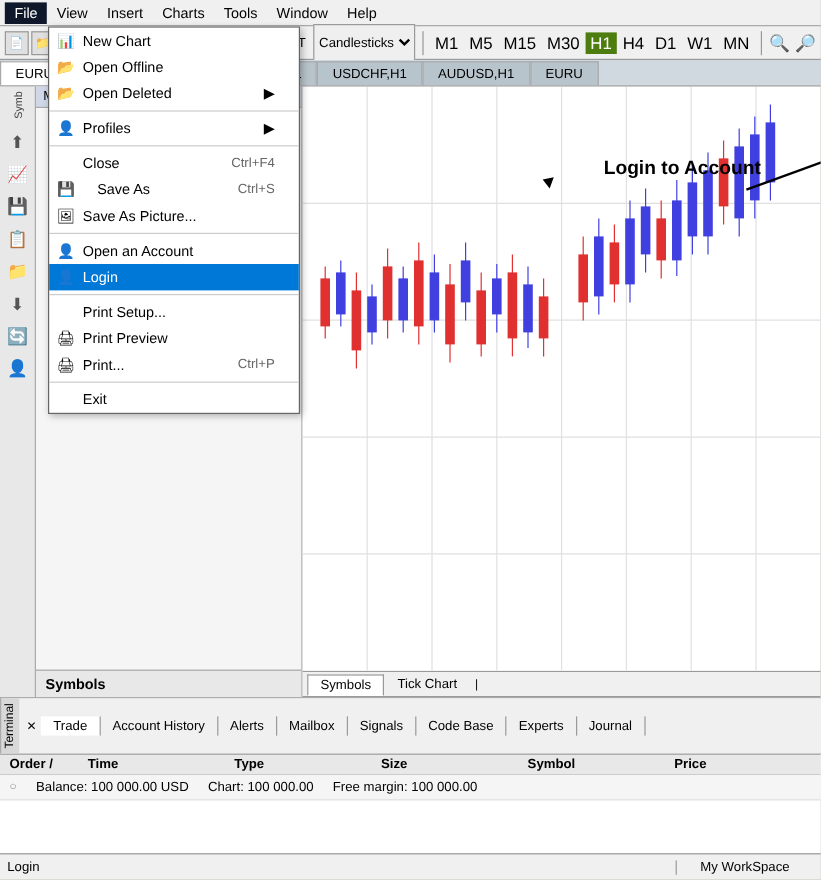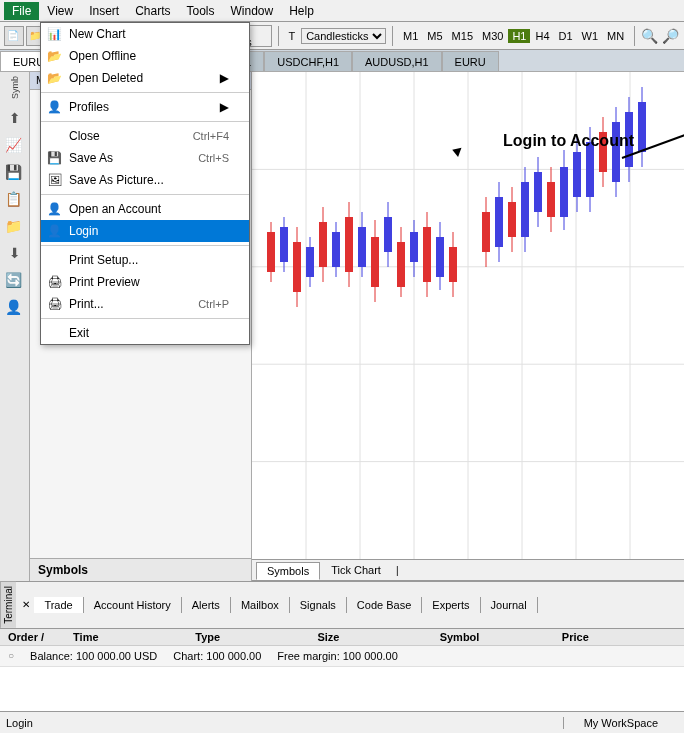--- a/index.html
+++ b/index.html
@@ -6,21 +6,21 @@
     body { width: 684px; height: 733px; overflow: hidden; font-family: 'Segoe UI', Tahoma, Geneva, Verdana, sans-serif; font-size: 12px; background: #d4d0c8; position: relative; }
 
     
     .menu-bar { background: #f0f0f0; border-bottom: 1px solid #999; display: flex; align-items: center; padding: 2px 4px; height: 22px; }
     .menu-item { padding: 2px 8px; cursor: pointer; font-size: 12px; }
 
     
     .toolbar { background: #f0f0f0; border-bottom: 1px solid #999; display: flex; align-items: center; padding: 2px 4px; height: 28px; gap: 4px; }
     .toolbar-btn { padding: 2px 6px; background: #f0f0f0; border: 1px solid #999; cursor: pointer; font-size: 11px; display: flex; align-items: center; gap: 3px; height: 22px; }
     .toolbar-sep { width: 1px; background: #999; height: 20px; margin: 0 2px; }
-    .timeframe-btn { padding: 1px 4px; font-size: 11px; cursor: pointer; background: transparent; border: none; }
+    .timeframe-btn { padding: 1px 4px; font-size: 14px; cursor: pointer; background: transparent; border: none; }
 
     
     .bottom-tabs { background: #f0f0f0; border-top: 1px solid #999; border-bottom: 1px solid #999; display: flex; align-items: center; height: 22px; padding: 0 4px; }
     .tab { padding: 2px 10px; font-size: 11px; cursor: pointer; border: 1px solid transparent; background: transparent; }
     .tab.active { background: white; border: 1px solid #999; border-bottom: 1px solid white; margin-bottom: -1px; }
 
     
     .terminal-area { height: 130px; background: white; border-top: 1px solid #999; display: flex; flex-direction: column; }
     .terminal-header { display: flex; align-items: center; background: #f0f0f0; border-bottom: 1px solid #999; }
     .terminal-tab { padding: 2px 10px; font-size: 11px; cursor: pointer; border-right: 1px solid #999; }
@@ -60,21 +60,21 @@
     .watch-header { background: #d0d8e8; padding: 2px 6px; font-size: 11px; border-bottom: 1px solid #aaa; display: flex; justify-content: space-between; }
 
     .terminal-side-label { writing-mode: vertical-rl; transform: rotate(180deg); font-size: 10px; background: #d8d8d8; border-right: 1px solid #aaa; padding: 4px 2px; display: flex; align-items: center; justify-content: center; width: 16px; cursor: pointer; }
   </style>
 </head>
 <body>
 
 <div style="width:684px;height:733px;display:flex;flex-direction:column;position:relative;">
 
   <div class="menu-bar">
-    <span class="menu-item" style="background:#15803d;color:white;">File</span>
+    <span class="menu-item" style="background:#0f172a;color:white;">File</span>
     <span class="menu-item">View</span>
     <span class="menu-item">Insert</span>
     <span class="menu-item">Charts</span>
     <span class="menu-item">Tools</span>
     <span class="menu-item">Window</span>
     <span class="menu-item">Help</span>
   </div>
 
   <div class="toolbar">
 
@@ -90,21 +90,21 @@
       <span>New Order</span>
     </button>
     <div class="toolbar-sep"></div>
     <button class="toolbar-btn">
       <span style="color:#f0a020;font-size:14px;">🤖</span>
       <span>Expert Advisors</span>
     </button>
     <div class="toolbar-sep"></div>
     <div style="display:flex;gap:2px;align-items:center;margin-left:4px;">
       <span style="font-size:11px;margin-right:4px;">T</span>
-      <select style="font-size:11px;height:16px;border:1px solid #999;">
+      <select style="font-size:11px;height:31px;border:1px solid #999;">
         <option>Candlesticks</option>
       </select>
     </div>
     <div class="toolbar-sep"></div>
 
     <div style="display:flex;gap:1px;align-items:center;">
       <span class="timeframe-btn">M1</span>
       <span class="timeframe-btn">M5</span>
       <span class="timeframe-btn">M15</span>
       <span class="timeframe-btn">M30</span>
@@ -336,21 +336,21 @@
     <div class="menu-separator"></div>
 
     <div class="menu-entry">
       <span class="menu-icon"></span>
       <span style="flex:1;">Close</span>
       <span class="shortcut">Ctrl+F4</span>
     </div>
 
     <div class="menu-entry">
       <span class="menu-icon">💾</span>
-      <span style="flex:1;">Save As</span>
+      <span style="flex:1;margin-left:12px;">Save As</span>
       <span class="shortcut">Ctrl+S</span>
     </div>
 
     <div class="menu-entry">
       <span class="menu-icon">🖼</span>
       <span>Save As Picture...</span>
     </div>
     <div class="menu-separator"></div>
 
     <div class="menu-entry">

